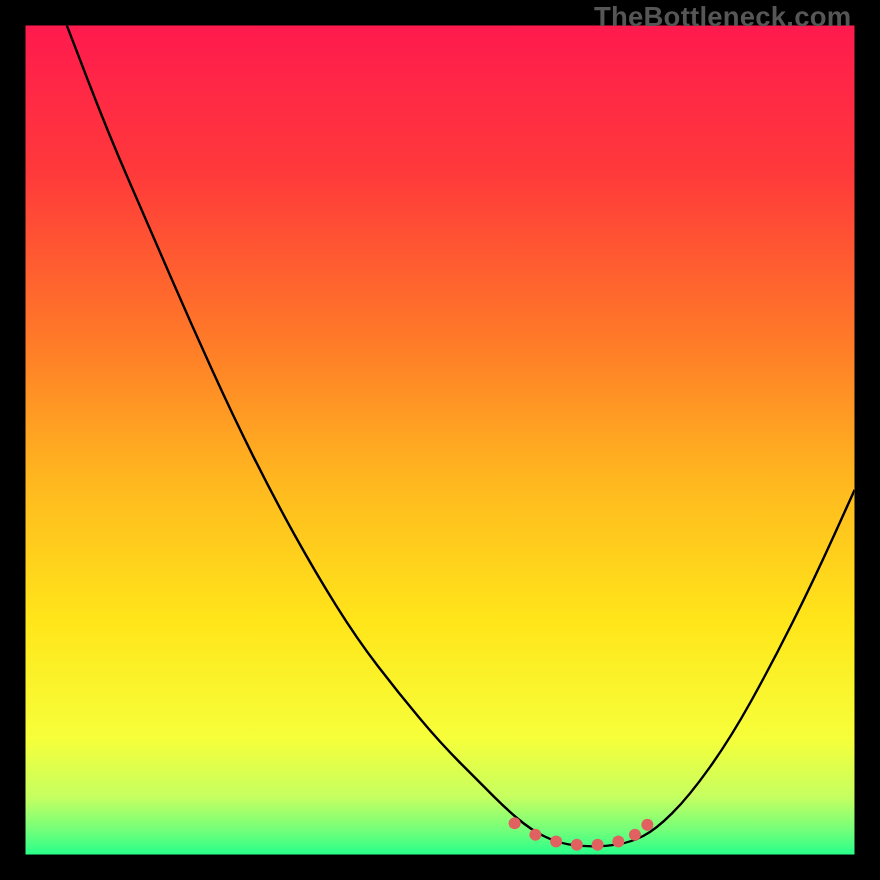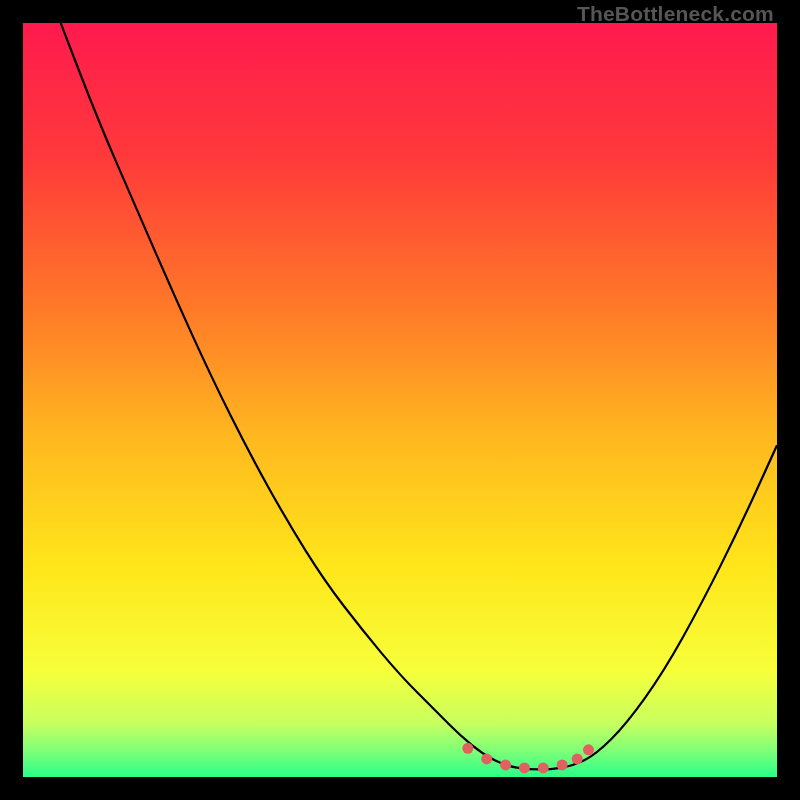--- a/index.html
+++ b/index.html
@@ -23,21 +23,21 @@
     left: 0;
     top: 0;
     width: 754px;
     height: 754px;
   }
   .watermark {
     position: absolute;
     top: 2px;
     right: 26px;
     font-family: Arial, Helvetica, sans-serif;
-    font-size: 21px;
+    font-size: 25px;
     font-weight: 600;
     color: #565656;
     letter-spacing: 0.2px;
   }
 </style>
 </head>
 <body>
 
 <div class="frame">
   <svg class="plot-area" viewBox="0 0 754 754" preserveAspectRatio="none">

